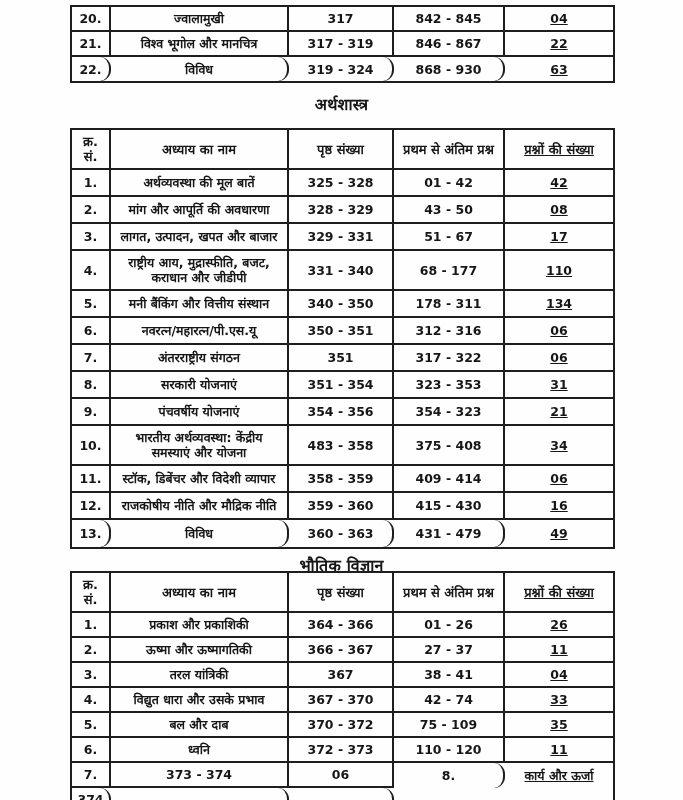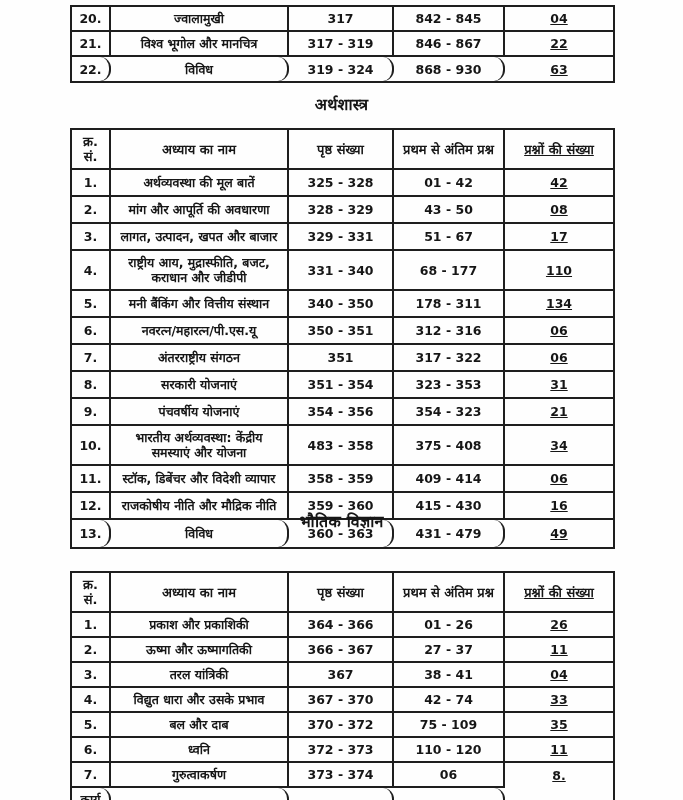--- a/index.html
+++ b/index.html
@@ -20,21 +20,21 @@
     position: absolute;
     left: 0;
     width: 683px;
     text-align: center;
     font-size: 16px;
     font-weight: 700;
     letter-spacing: 0.2px;
     margin: 0;
   }
   .heading-economics { top: 93px; }
-  .heading-physics  { top: 510px; }
+  .heading-physics  { top: 554px; }
 
   .tbl {
     position: absolute;
     left: 70px;
     width: 541px;
     display: grid;
     grid-template-columns: 39px 178px 105px 111px 108px;
     border: 2px solid #1e1e1e;
     background: #fefefe;
   }
@@ -196,21 +196,20 @@
       <div class="cell">बल और दाब</div>
       <div class="cell">370 - 372</div>
       <div class="cell">75 - 109</div>
       <div class="cell">35</div>
       <div class="cell">6.</div>
       <div class="cell">ध्वनि</div>
       <div class="cell">372 - 373</div>
       <div class="cell">110 - 120</div>
       <div class="cell">11</div>
       <div class="cell">7.</div>
-      <div class="cell">गुरुत्वाकर्षण</div>
       <div class="cell">373 - 374</div>
       <div class="cell">06</div>
       <div class="cell">8.</div>
       <div class="cell">कार्य और ऊर्जा</div>
       <div class="cell">374 - 375</div>
       <div class="cell">127 - 140</div>
       <div class="cell">14</div>
     </div>
 
 </div>

